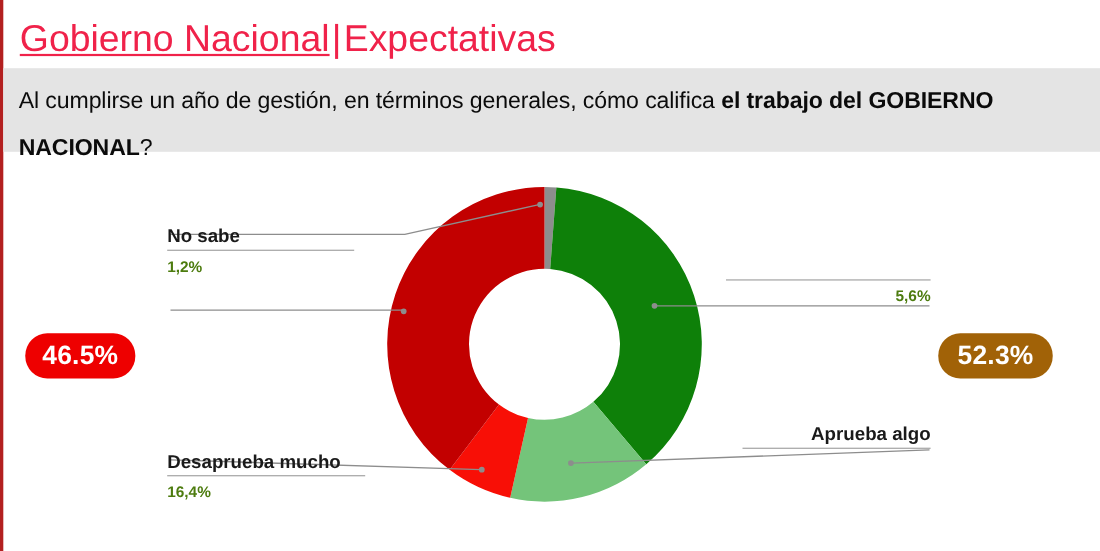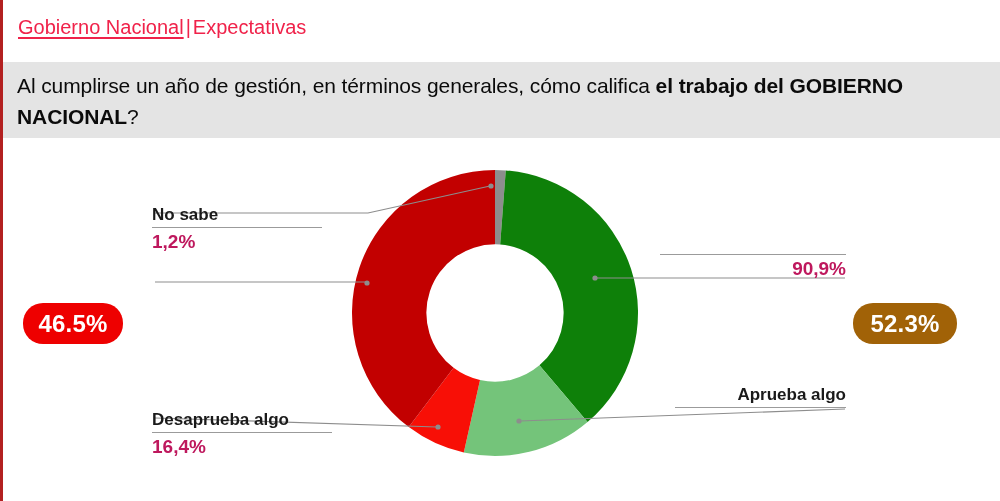--- a/index.html
+++ b/index.html
@@ -18,21 +18,21 @@
   
   .left-stripe {
     position: absolute; left: 0; top: 0;
     width: 3px; height: 501px;
     background: #b32020;
   }
 
   
   .header {
     position: absolute; left: 18px; top: 16px;
-    font-size: 20px; line-height: 1.15;
+    font-size: 34px; line-height: 1.15;
     white-space: nowrap;
     color: #f0224a;
     font-weight: 400;
   }
   .header .link {
     color: #f0224a;
     text-decoration: underline;
     text-underline-offset: 3px;
     text-decoration-thickness: 2px;
   }
@@ -41,21 +41,21 @@
 
   
   .question-band {
     position: absolute; left: 3px; top: 62px;
     width: 997px; height: 76px;
     background: #e4e4e4;
     padding: 8px 16px 0 14px;
   }
   .question-text {
     font-size: 21px;
-    line-height: 31px;
+    line-height: 43px;
     color: #0b0b0b;
     font-weight: 400;
     letter-spacing: -0.1px;
   }
   .question-text b { font-weight: 700; }
 
   
   .chart-area {
     position: absolute; left: 0; top: 150px;
     width: 1000px; height: 320px;
@@ -72,21 +72,21 @@
   .leader { position: absolute; }
   .leader line, .leader polyline { stroke: #8d8d8d; stroke-width: 1.2; fill: none; }
   .dot { fill: #8d8d8d; }
 
   .callout { position: absolute; white-space: nowrap; }
   .callout .cat {
     font-size: 17px; font-weight: 700; color: #1a1a1a;
     line-height: 22px;
   }
   .callout .val {
-    font-size: 19px; font-weight: 700; color: #be185d;
+    font-size: 14px; font-weight: 700; color: #4d7c0f;
     line-height: 24px; padding-top: 2px;
   }
   .callout.left { text-align: left; margin-top: 16px; }
   .callout.right { text-align: right; }
   .callout .rule {
     height: 1px; background: #9b9b9b; margin-top: 1px;
   }
 
   
   .badge {
@@ -146,28 +146,28 @@
   </svg>
 
   <div class="callout left" style="left:152px; top:38px; width:170px;">
     <div class="cat">No sabe</div>
     <div class="rule"></div>
     <div class="val">1,2%</div>
   </div>
 
 
   <div class="callout left" style="left:152px; top:243px; width:180px;">
-    <div class="cat">Desaprueba algo</div>
+    <div class="cat">Desaprueba mucho</div>
     <div class="rule"></div>
     <div class="val">16,4%</div>
   </div>
 
   <div class="callout right" style="left:660px; top:103px; width:186px;">
     <div class="rule"></div>
-    <div class="val">90,9%</div>
+    <div class="val">5,6%</div>
   </div>
 
   <div class="callout right" style="left:675px; top:234px; width:171px;">
     <div class="cat">Aprueba algo</div>
     <div class="rule"></div>
   </div>
 </div>
 
 <div class="badge neg">46.5%</div>
 <div class="badge pos">52.3%</div>

